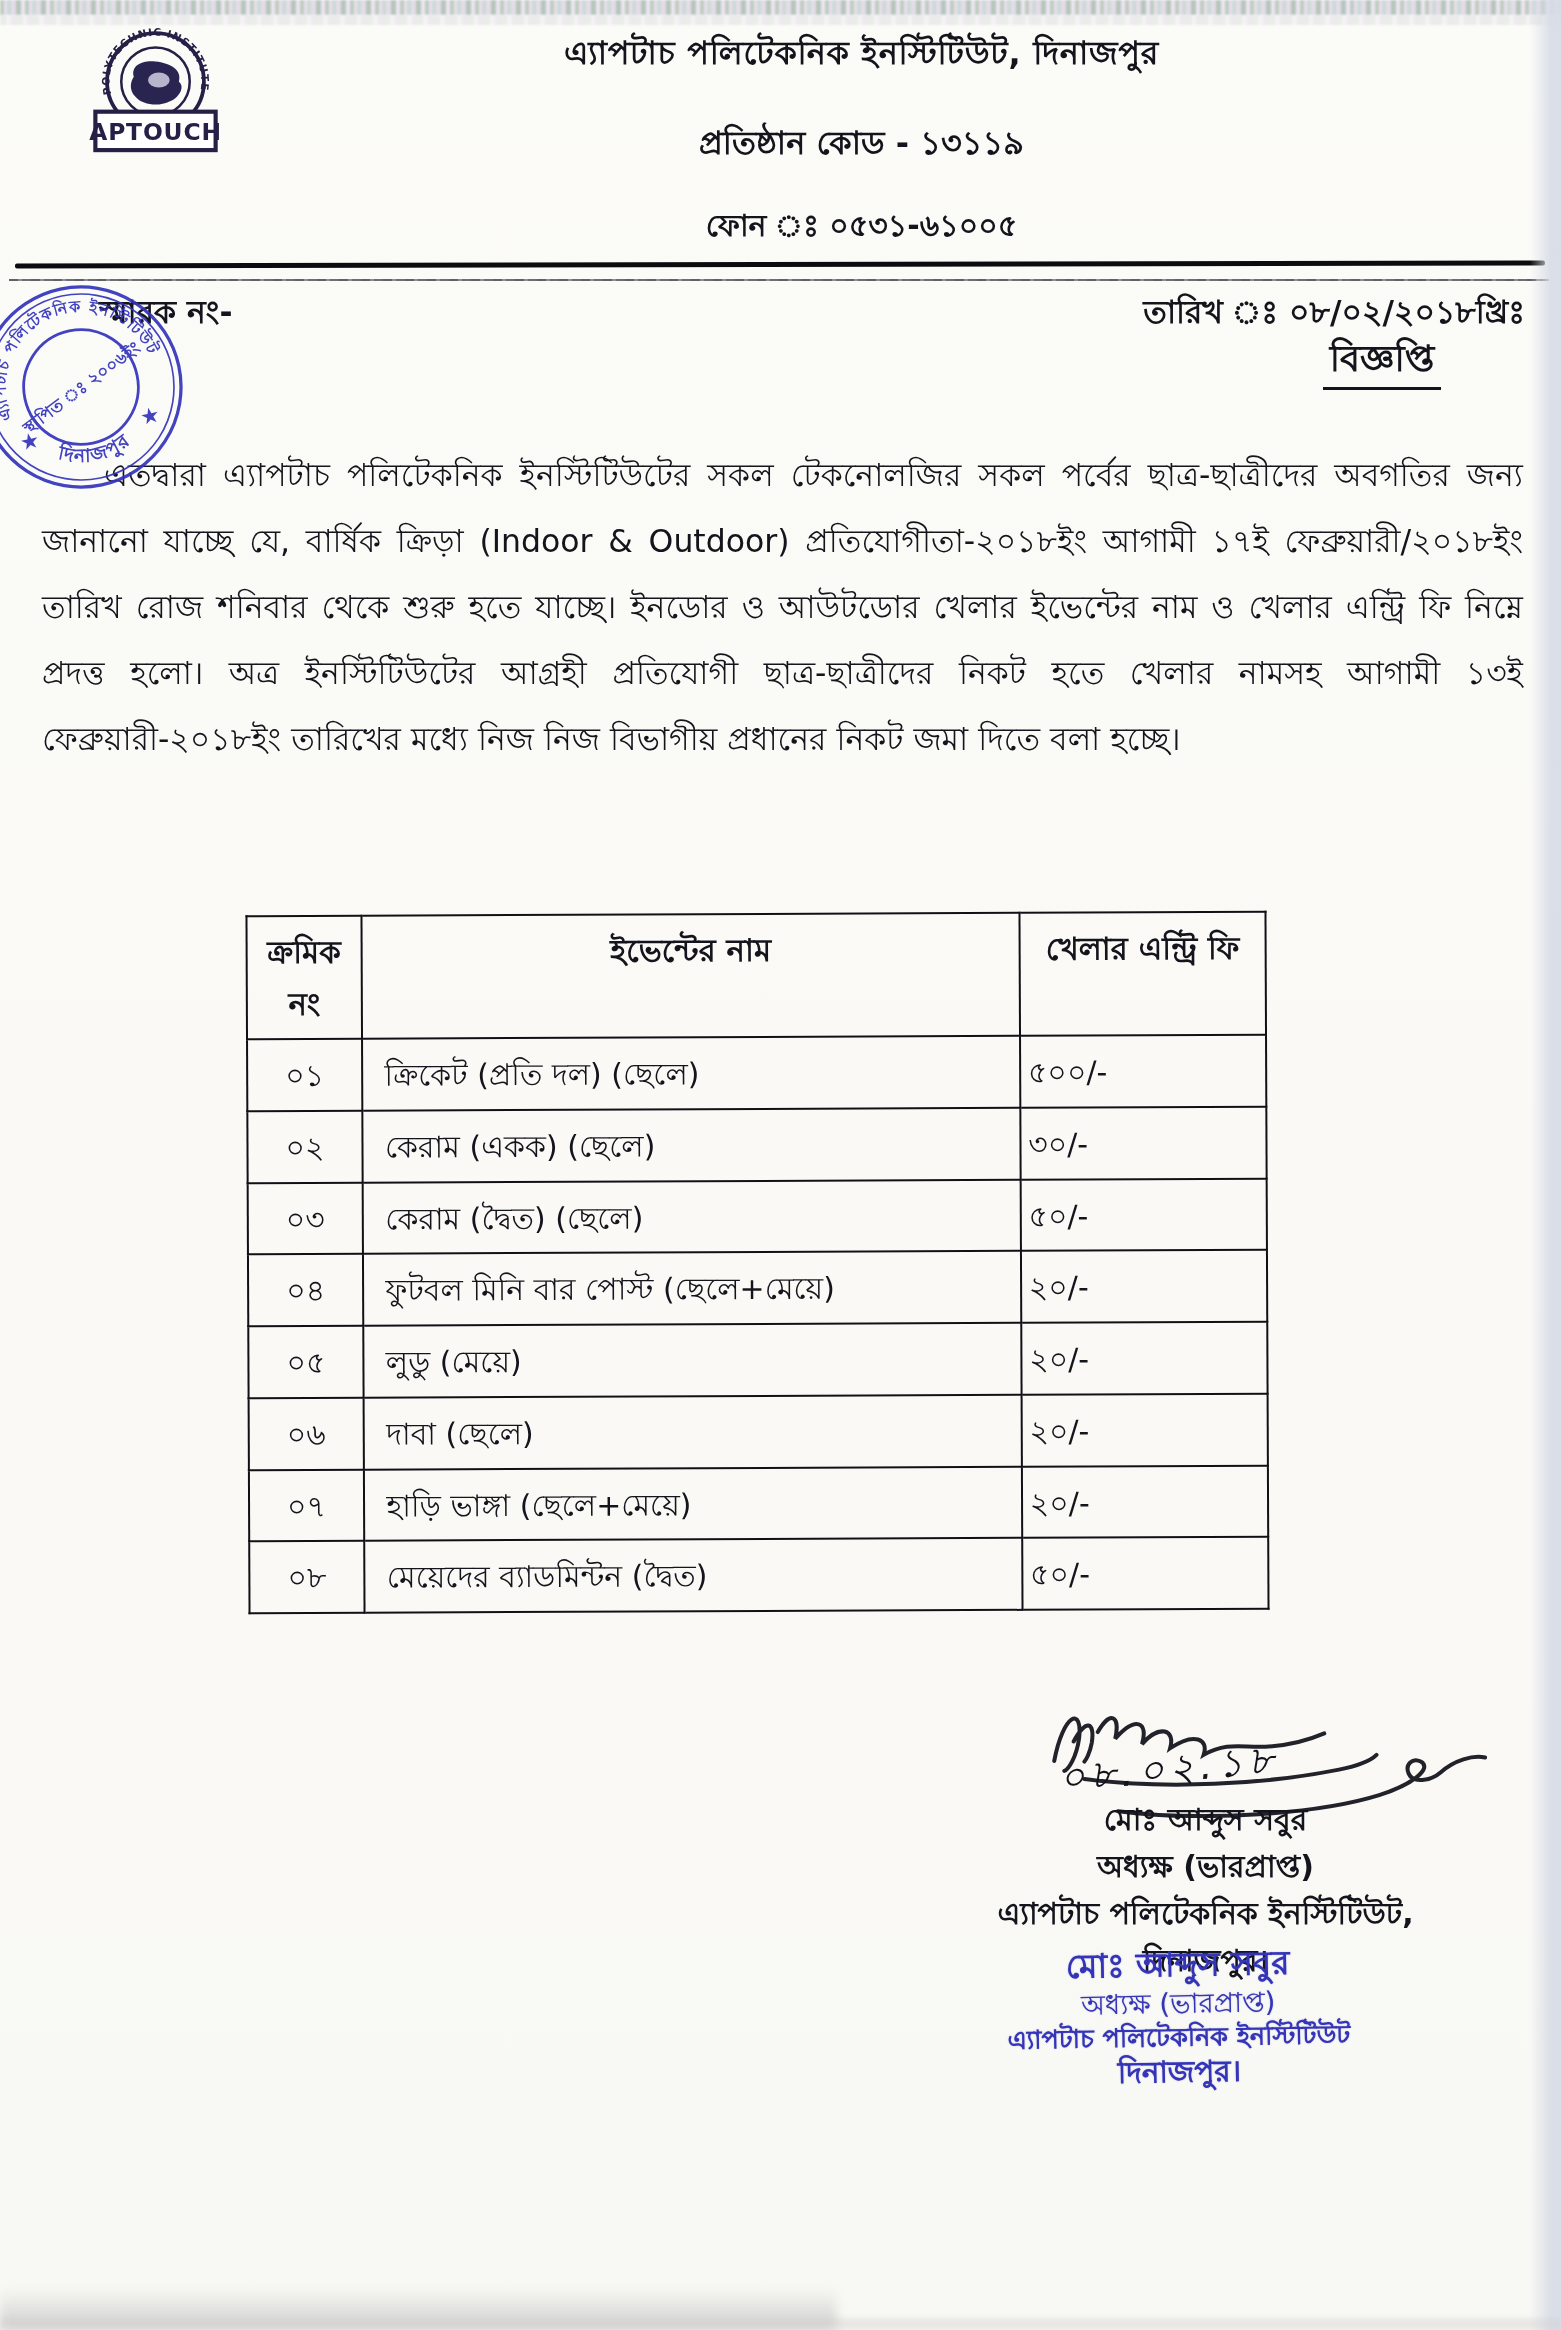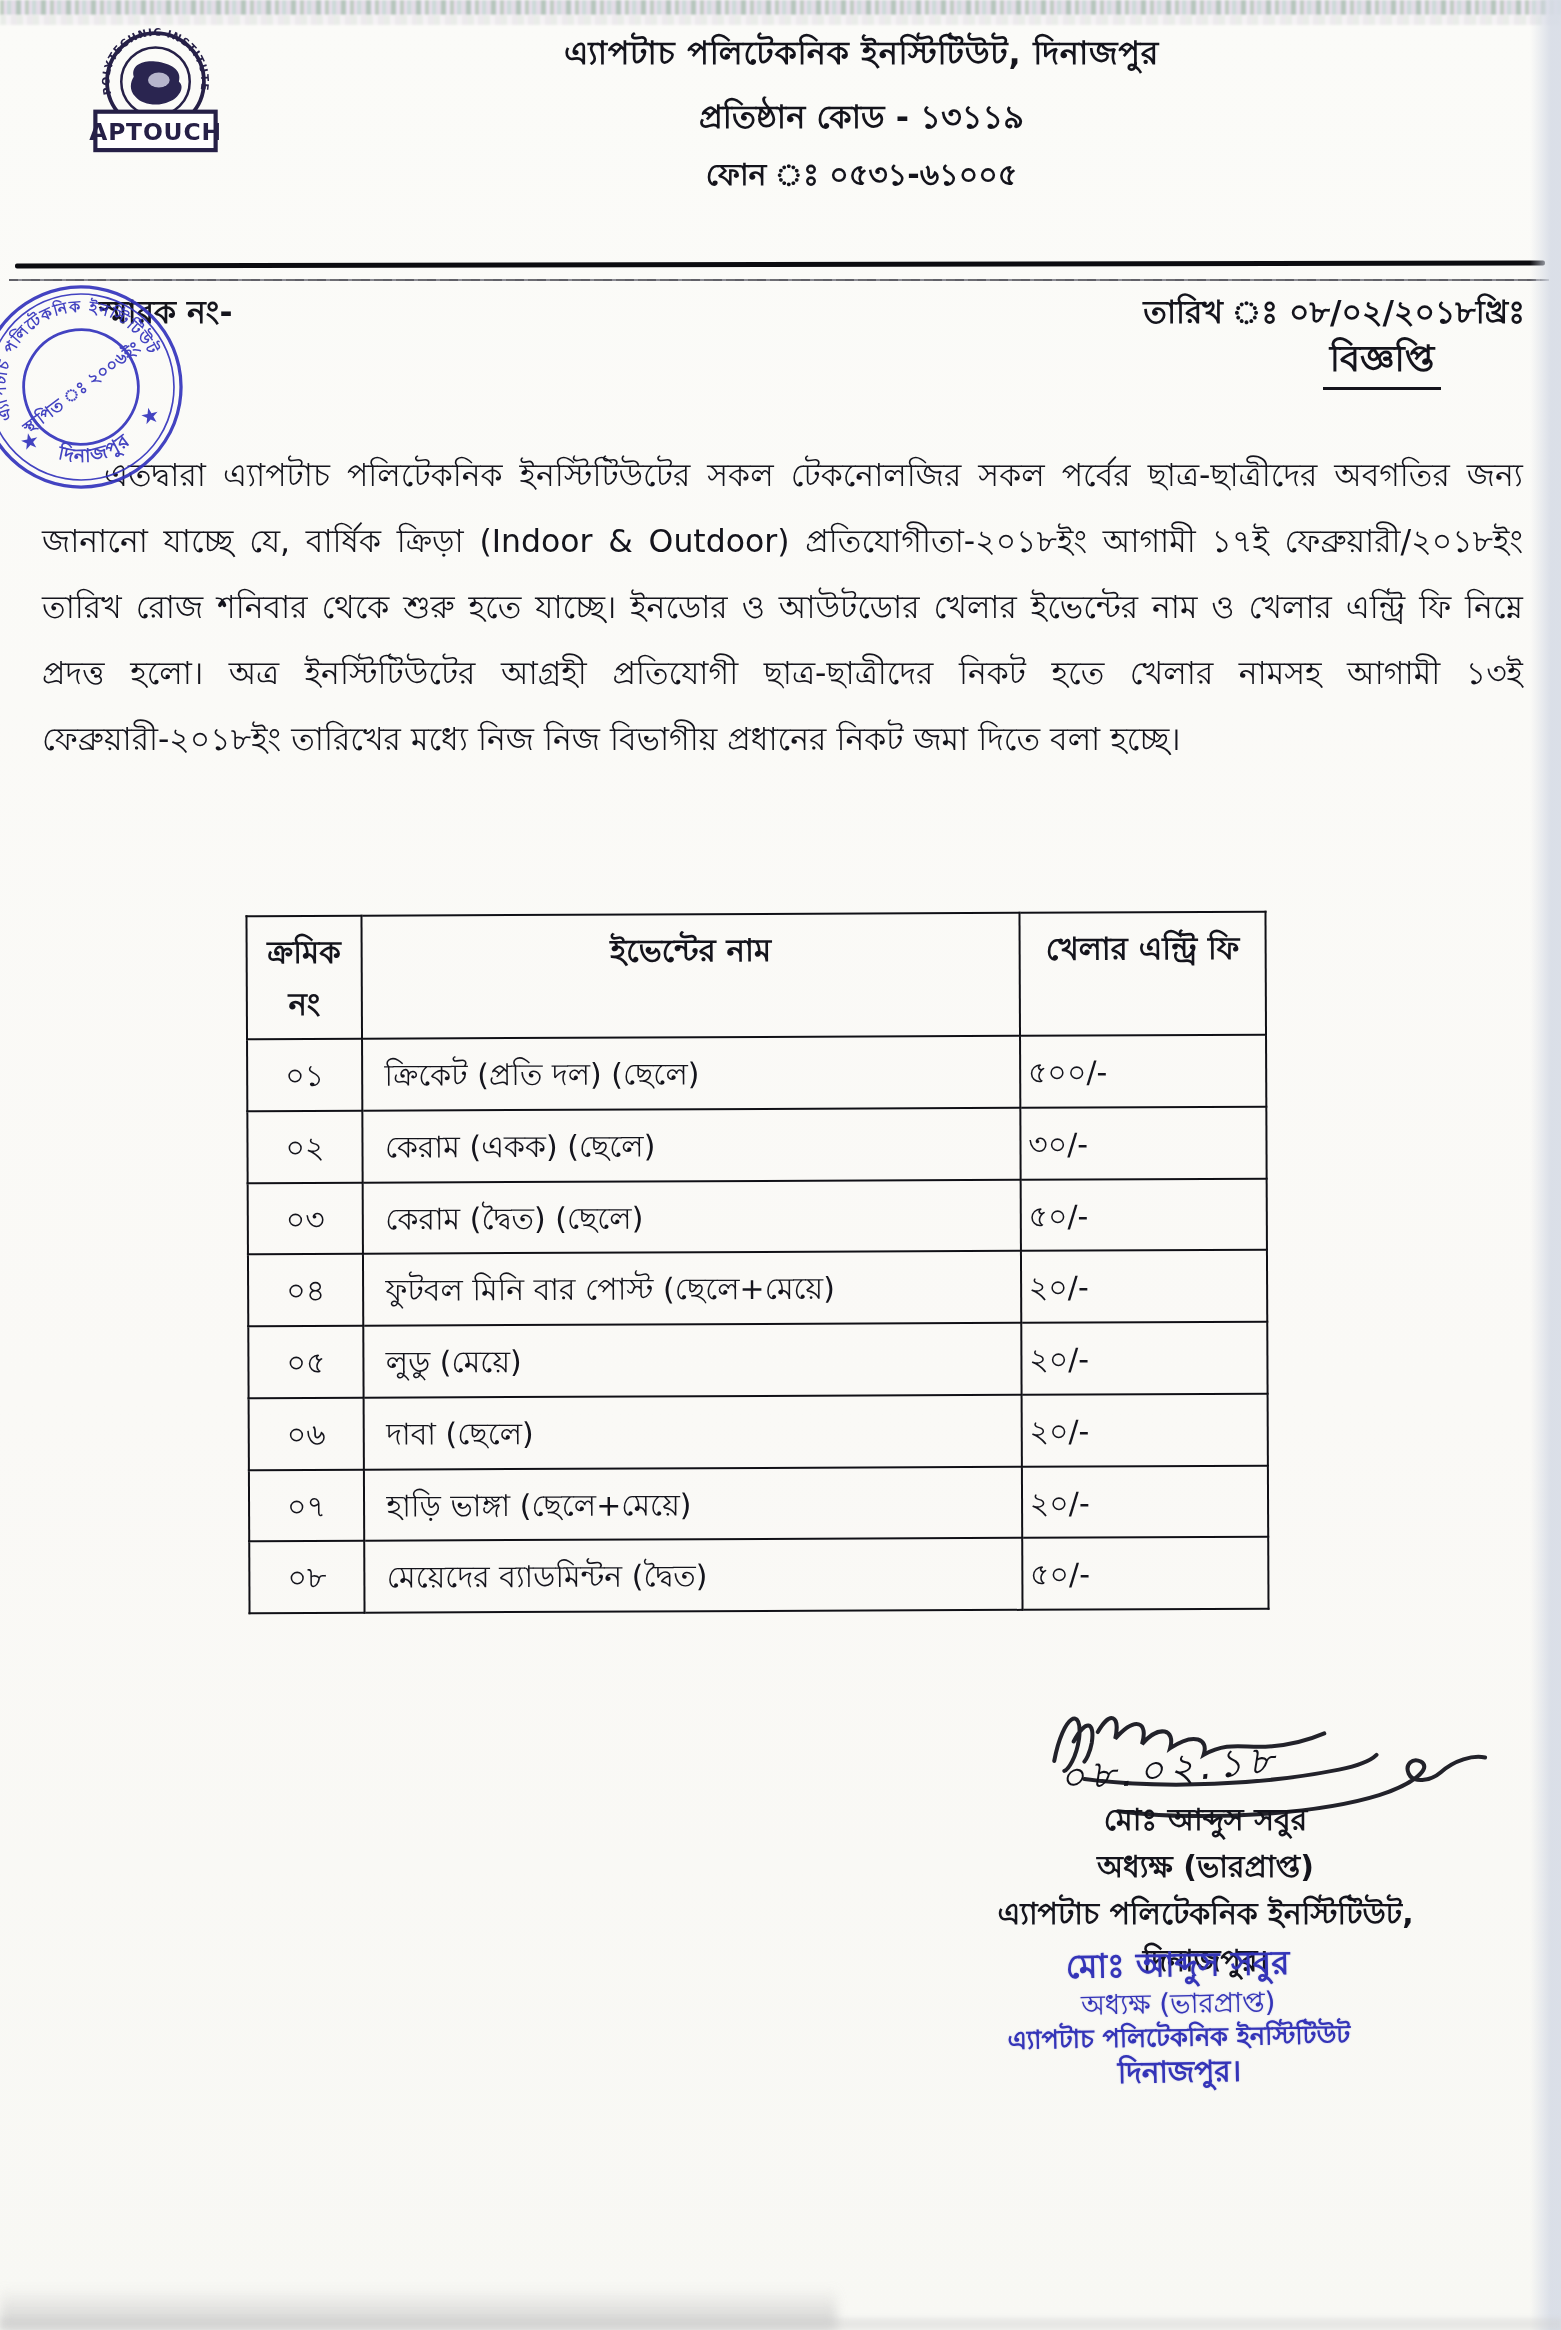--- a/index.html
+++ b/index.html
@@ -19,22 +19,22 @@
   .scan-edge-right{position:absolute;right:0;top:0;width:32px;height:100%;
     background:linear-gradient(90deg,rgba(215,220,230,0),#d7dce6 65%);opacity:.9;z-index:9;}
   .scan-smudge-bottom{position:absolute;left:0;bottom:0;width:837px;height:43px;
     background:linear-gradient(0deg,#bdbdbd,rgba(189,189,189,0));filter:blur(5.4px);opacity:.7;z-index:9;}
   .scan-fade-bottom{position:absolute;left:0;bottom:0;width:100%;height:12px;background:#cfcfcf;filter:blur(2.7px);opacity:.4;z-index:9;}
 
   
   .logo{position:absolute;left:72px;top:24px;width:167px;height:142px;z-index:3;}
   .head-center{position:absolute;left:201px;right:40px;top:28px;text-align:center;z-index:2;}
   .inst-name{font-size:32px;font-weight:bold;letter-spacing:0.7px;}
-  .code-line{margin-top:10px;font-size:32px;font-weight:bold;}
-  .phone-line{margin-top:5px;font-size:30px;font-weight:bold;}
+  .code-line{margin-top:36px;font-size:32px;font-weight:bold;}
+  .phone-line{margin-top:30px;font-size:30px;font-weight:bold;}
   .rule-thick{position:absolute;left:14.7px;right:17.4px;top:262px;height:5.4px;background:#0c0c10;border-radius:2px;z-index:2;transform:rotate(-0.12deg);}
   .rule-thin{position:absolute;left:9.4px;right:13.4px;top:279px;height:2px;
     background:repeating-linear-gradient(90deg,#3a3a44 0 9.4px,#70707a 9.4px 13.4px,#4a4a52 13.4px 22px);opacity:.8;z-index:2;}
 
   .memo-row{position:absolute;top:288px;left:99px;right:37px;display:flex;justify-content:space-between;
     font-size:31.5px;font-weight:bold;z-index:2;}
 
   
   .round-stamp{position:absolute;left:-27px;top:279px;width:216px;height:216px;z-index:5;transform:rotate(-12deg);opacity:.92;}
 

